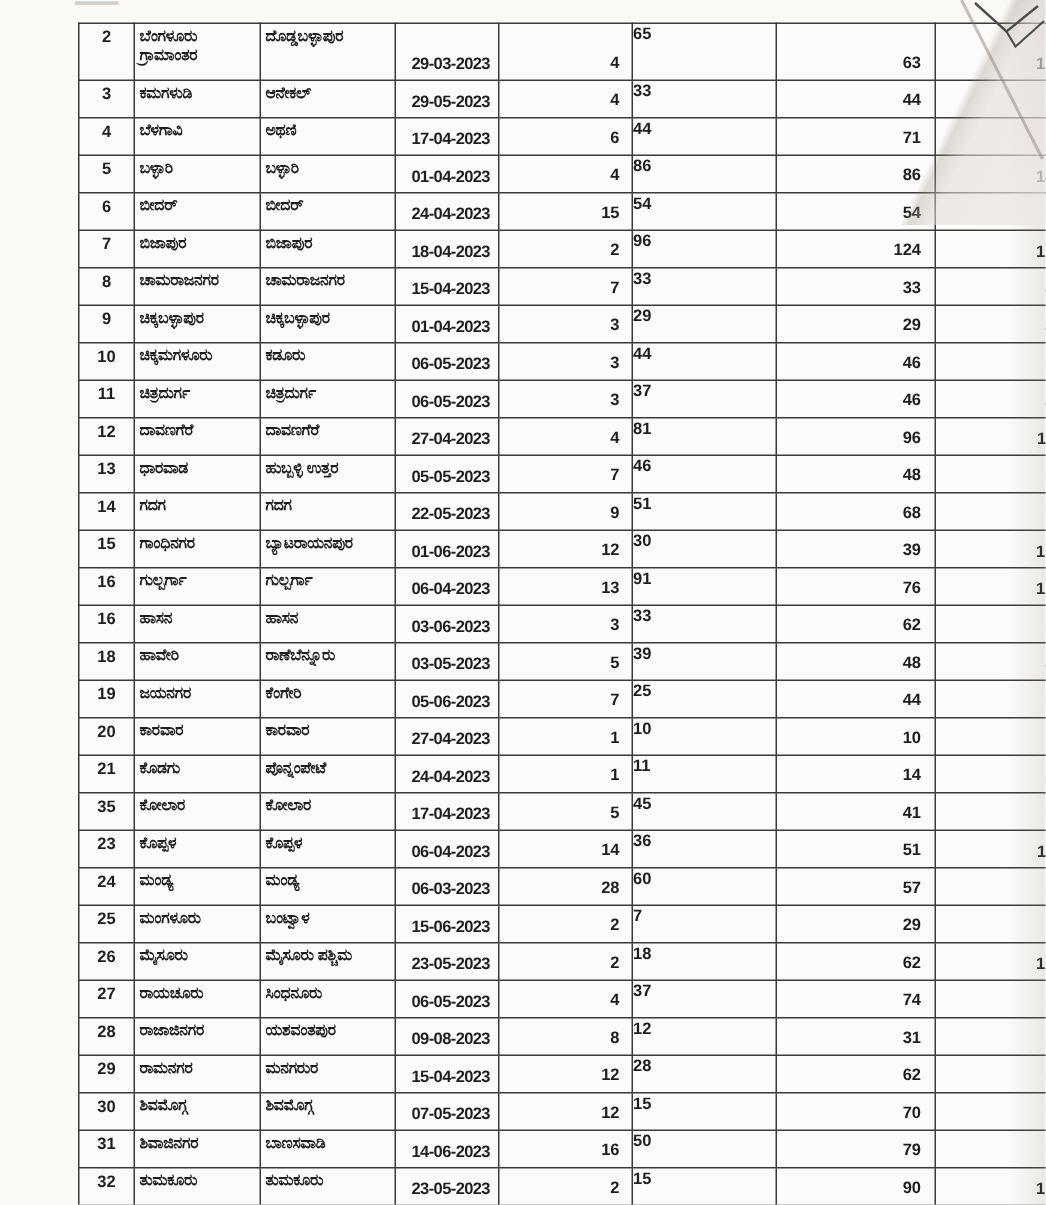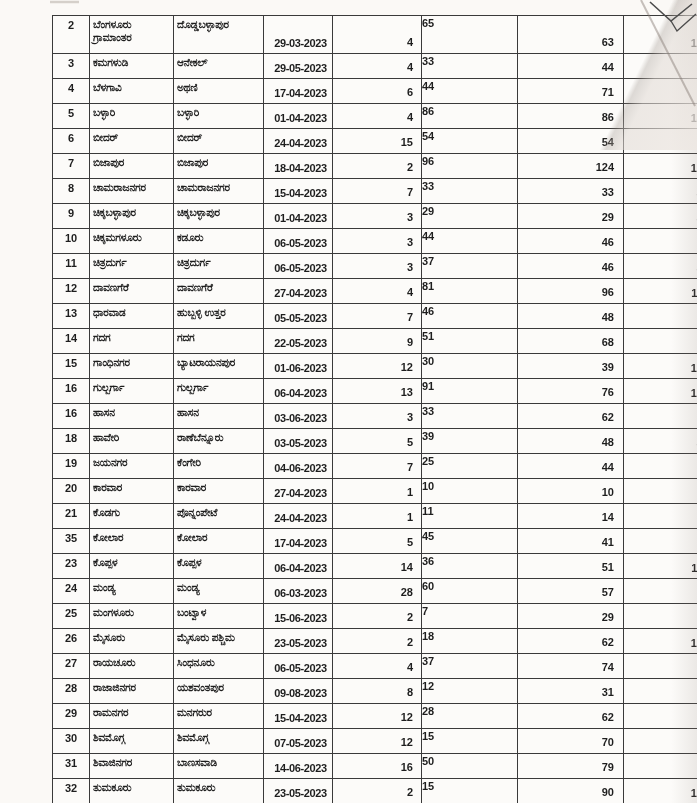--- a/index.html
+++ b/index.html
@@ -267,21 +267,21 @@
         <td class="c-date">03-05-2023</td>
         <td class="c-n1">5</td>
         <td class="c-n2">39</td>
         <td class="c-n3">48</td>
         <td class="c-n4">41</td>
       </tr>
       <tr>
         <td class="c-sl">19</td>
         <td class="c-district">ಜಯನಗರ</td>
         <td class="c-place">ಕೆಂಗೇರಿ</td>
-        <td class="c-date">04-06-2023</td>
+        <td class="c-date">05-06-2023</td>
         <td class="c-n1">7</td>
         <td class="c-n2">25</td>
         <td class="c-n3">44</td>
         <td class="c-n4">77</td>
       </tr>
       <tr>
         <td class="c-sl">20</td>
         <td class="c-district">ಕಾರವಾರ</td>
         <td class="c-place">ಕಾರವಾರ</td>
         <td class="c-date">27-04-2023</td>

